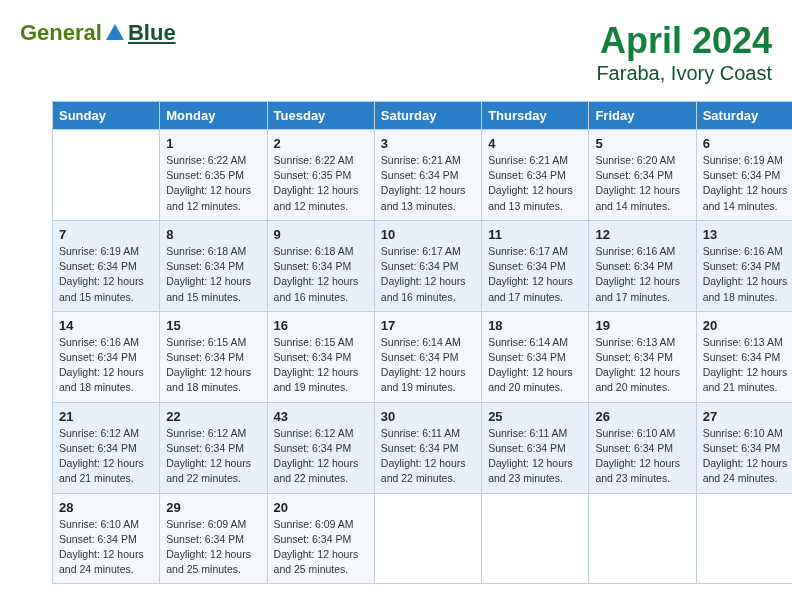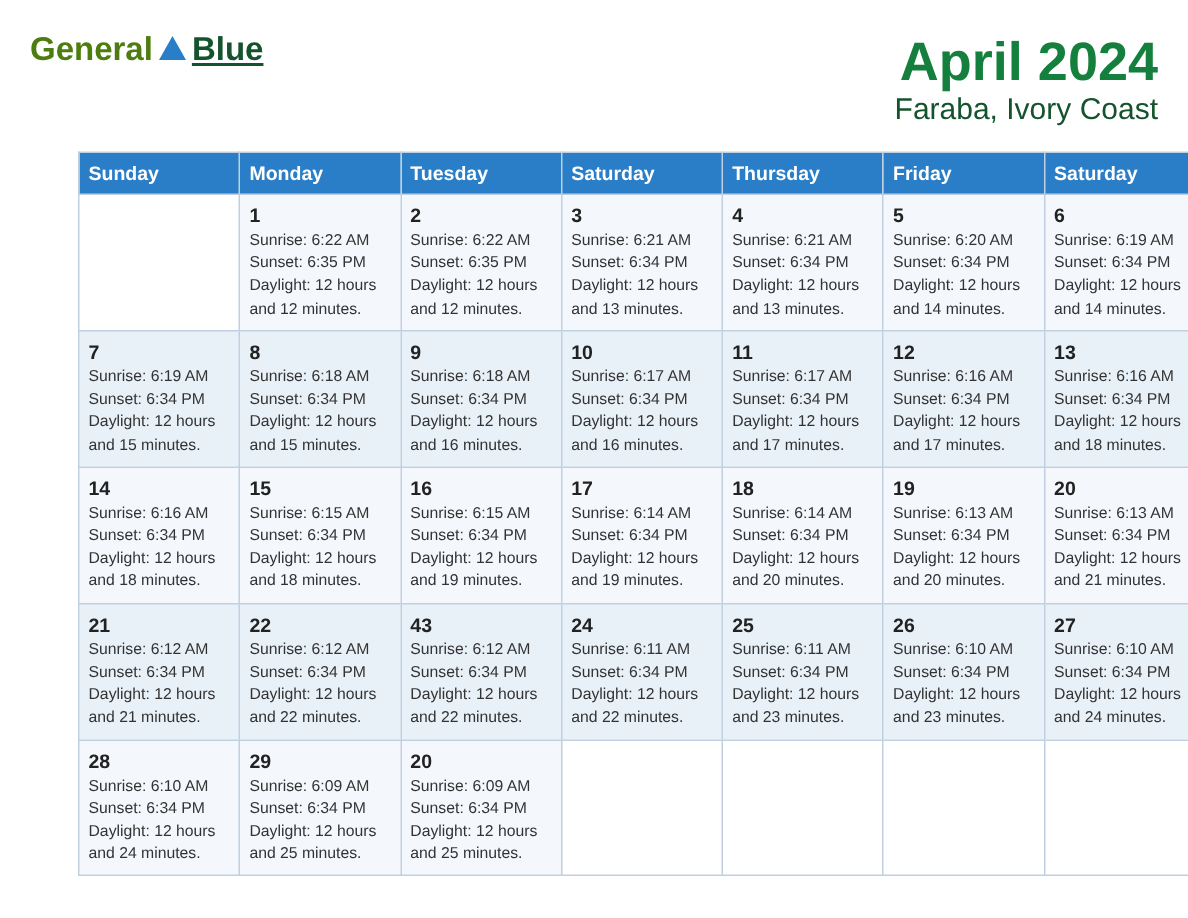--- a/index.html
+++ b/index.html
@@ -288,21 +288,21 @@
 and 22 minutes.</div>
         </td>
         <td>
           <span class="day-num">43</span>
           <div class="cell-info" style="white-space: pre-line;">Sunrise: 6:12 AM
 Sunset: 6:34 PM
 Daylight: 12 hours
 and 22 minutes.</div>
         </td>
         <td>
-          <span class="day-num">24</span>
+          <span class="day-num">30</span>
           <div class="cell-info" style="white-space: pre-line;">Sunrise: 6:11 AM
 Sunset: 6:34 PM
 Daylight: 12 hours
 and 22 minutes.</div>
         </td>
         <td>
           <span class="day-num">25</span>
           <div class="cell-info" style="white-space: pre-line;">Sunrise: 6:11 AM
 Sunset: 6:34 PM
 Daylight: 12 hours

